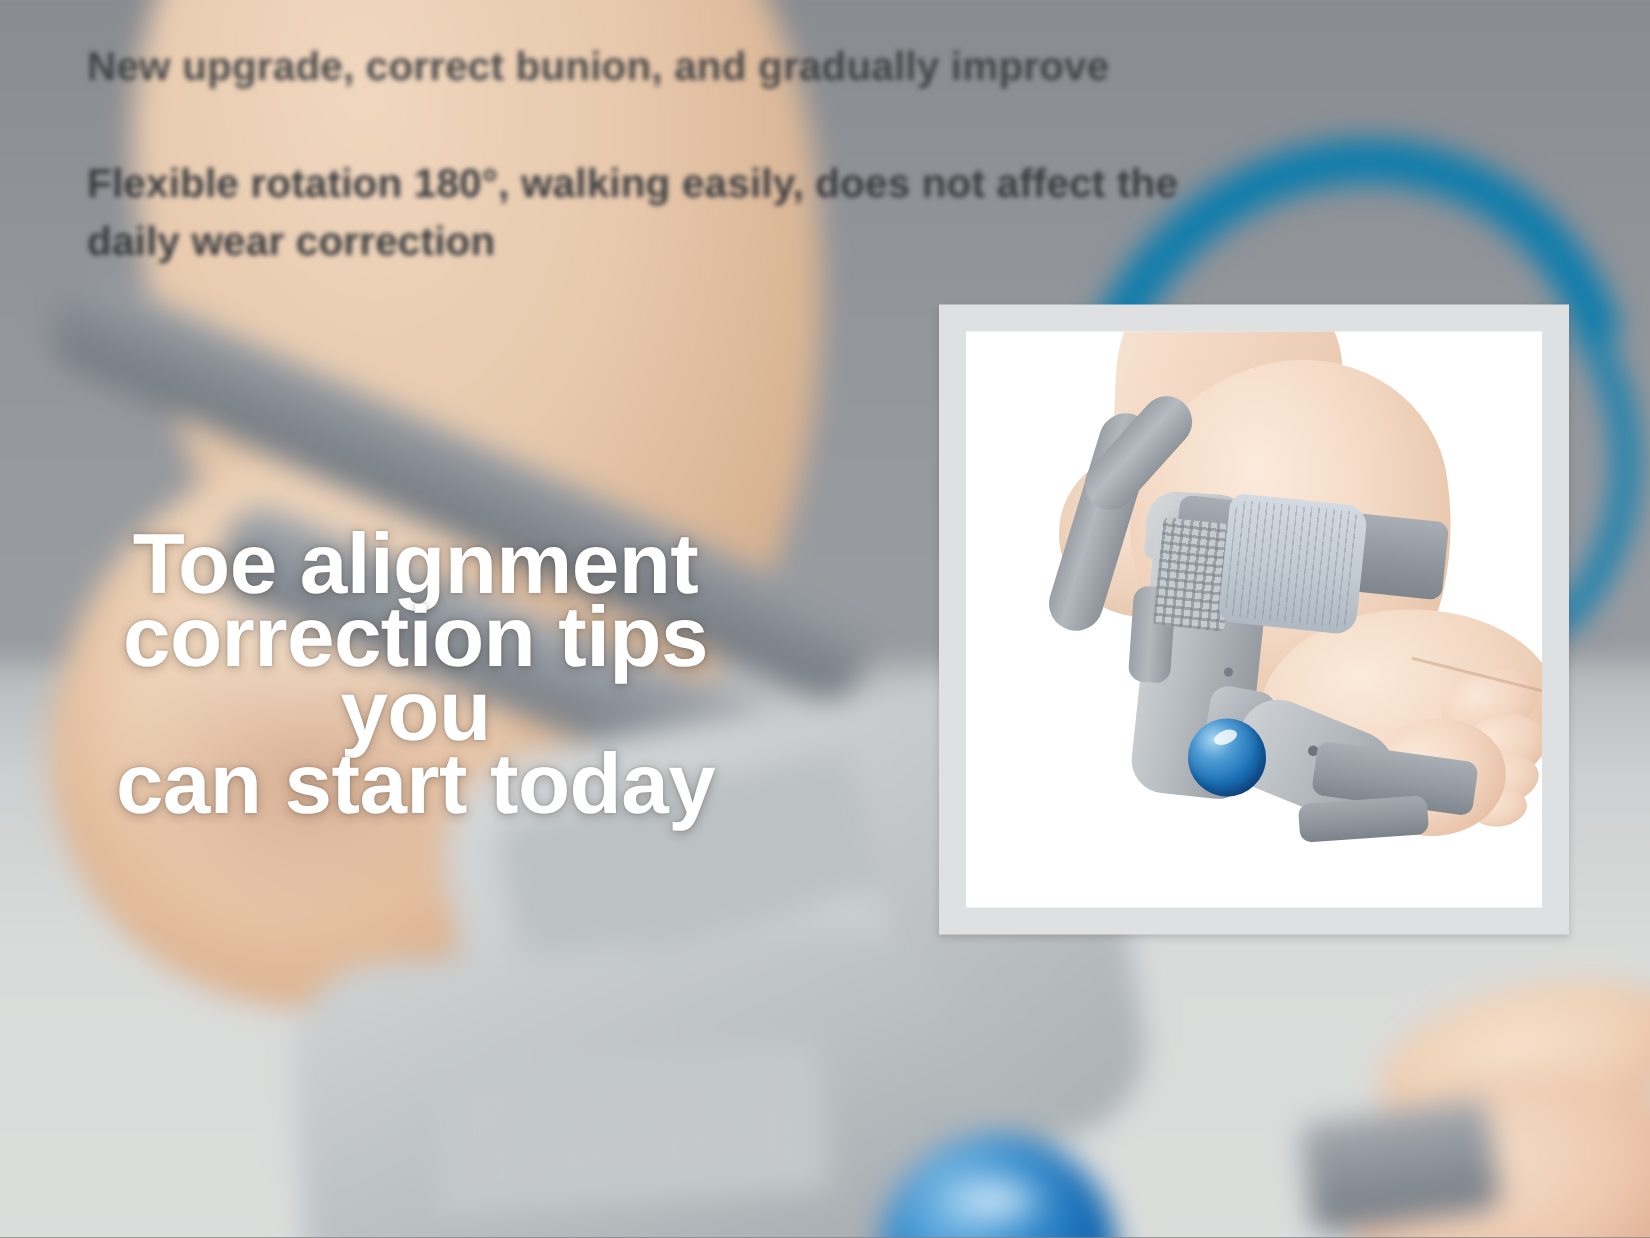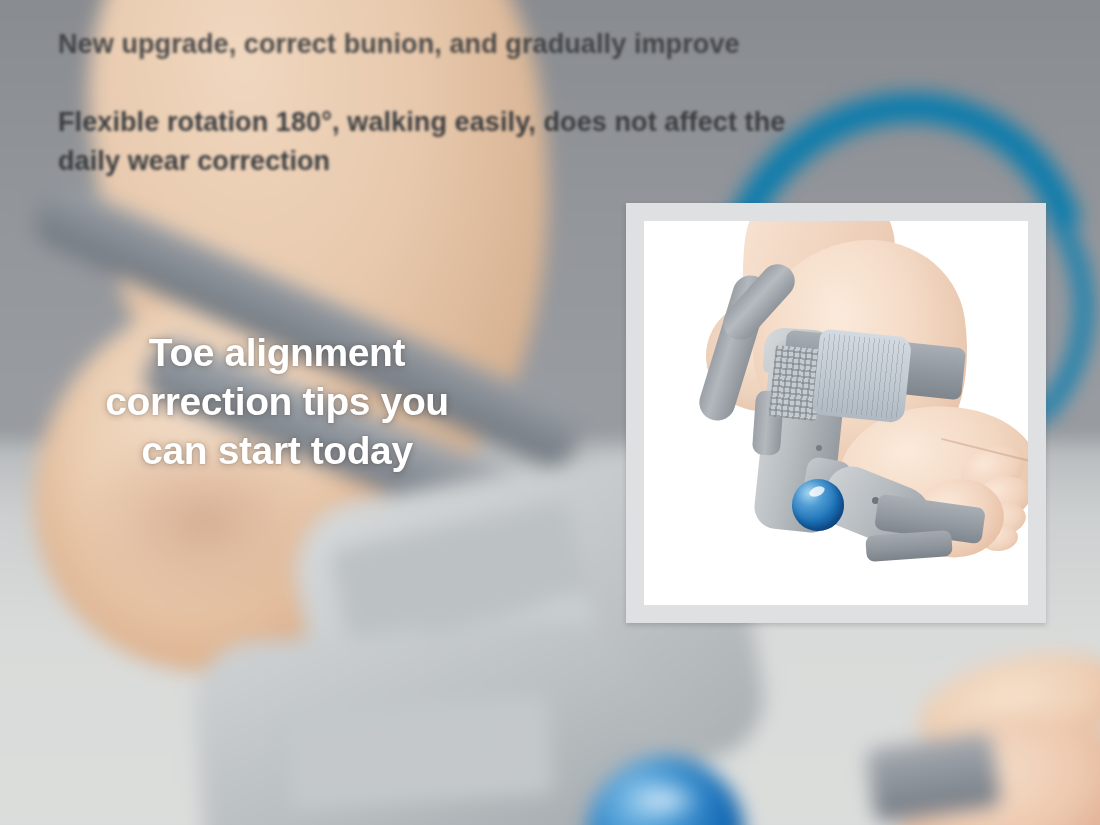--- a/index.html
+++ b/index.html
@@ -189,26 +189,26 @@
   }
   #pkg-caption .pkg-top {
     display: block;
     opacity: .9;
   }
 
   
   #headline {
     position: absolute;
     left: 52px;
-    top: 328px;
+    top: 352px;
     width: 450px;
     text-align: center;
     color: #ffffff;
     font-weight: 700;
-    font-size: 39px;
+    font-size: 57px;
     line-height: 49px;
     letter-spacing: -0.4px;
     text-shadow: 0 1px 7px rgba(40,30,25,.30), 0 0 2px rgba(60,45,35,.28);
     white-space: pre-line;
   }
 
   
   #inset-frame {
     position: absolute;
     left: 626px;

